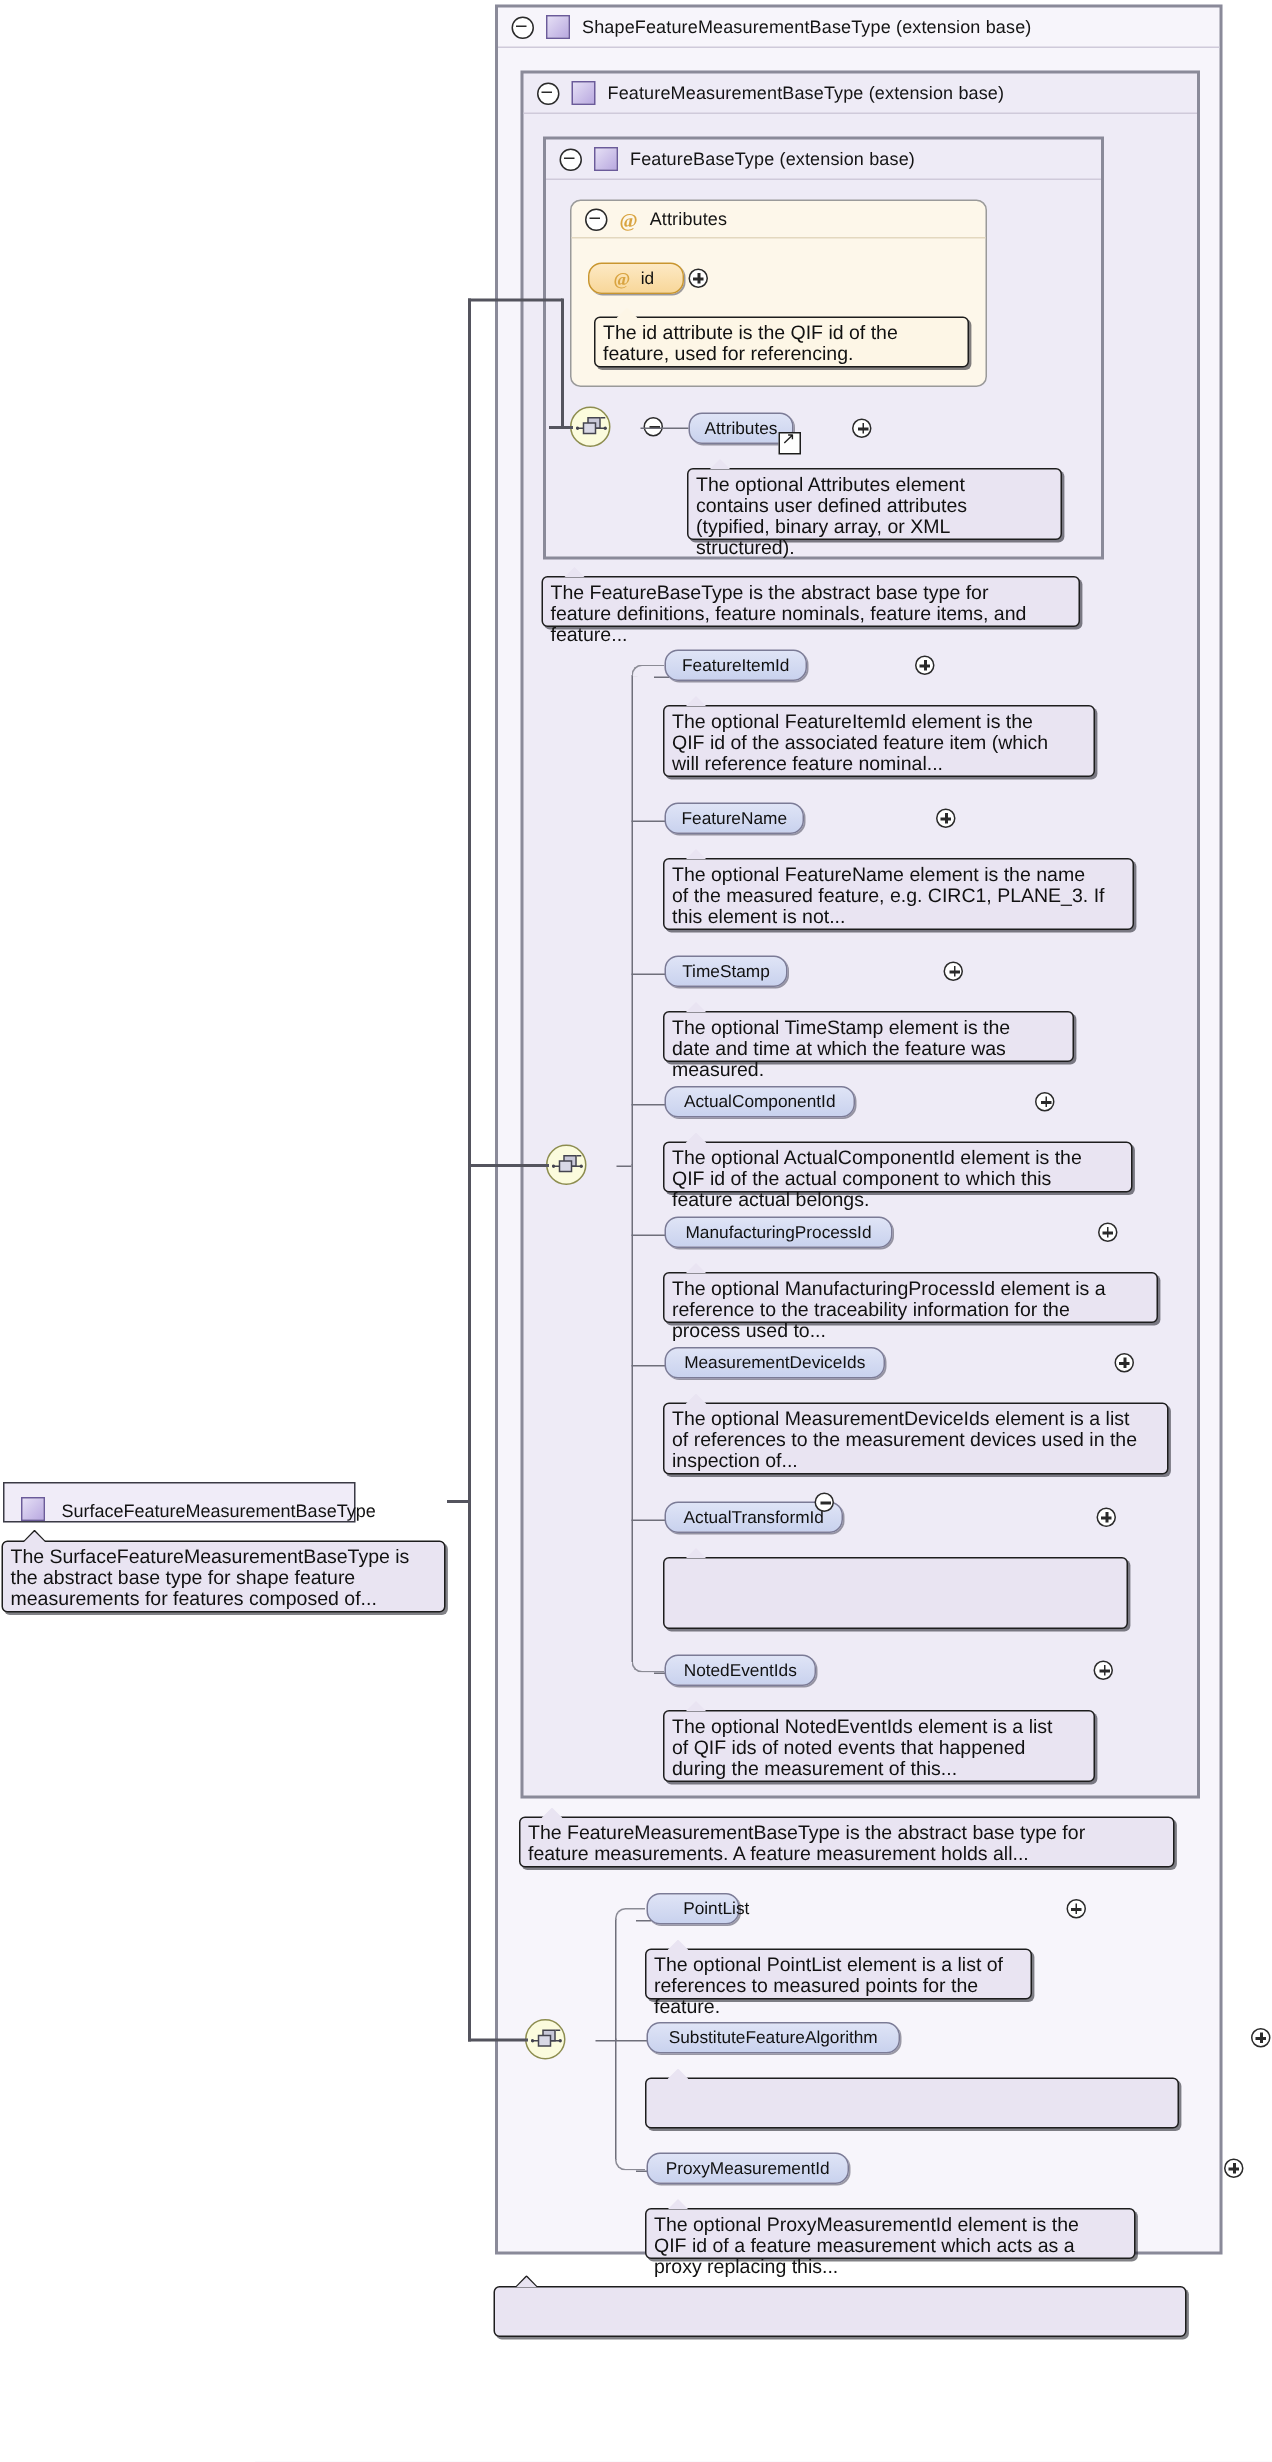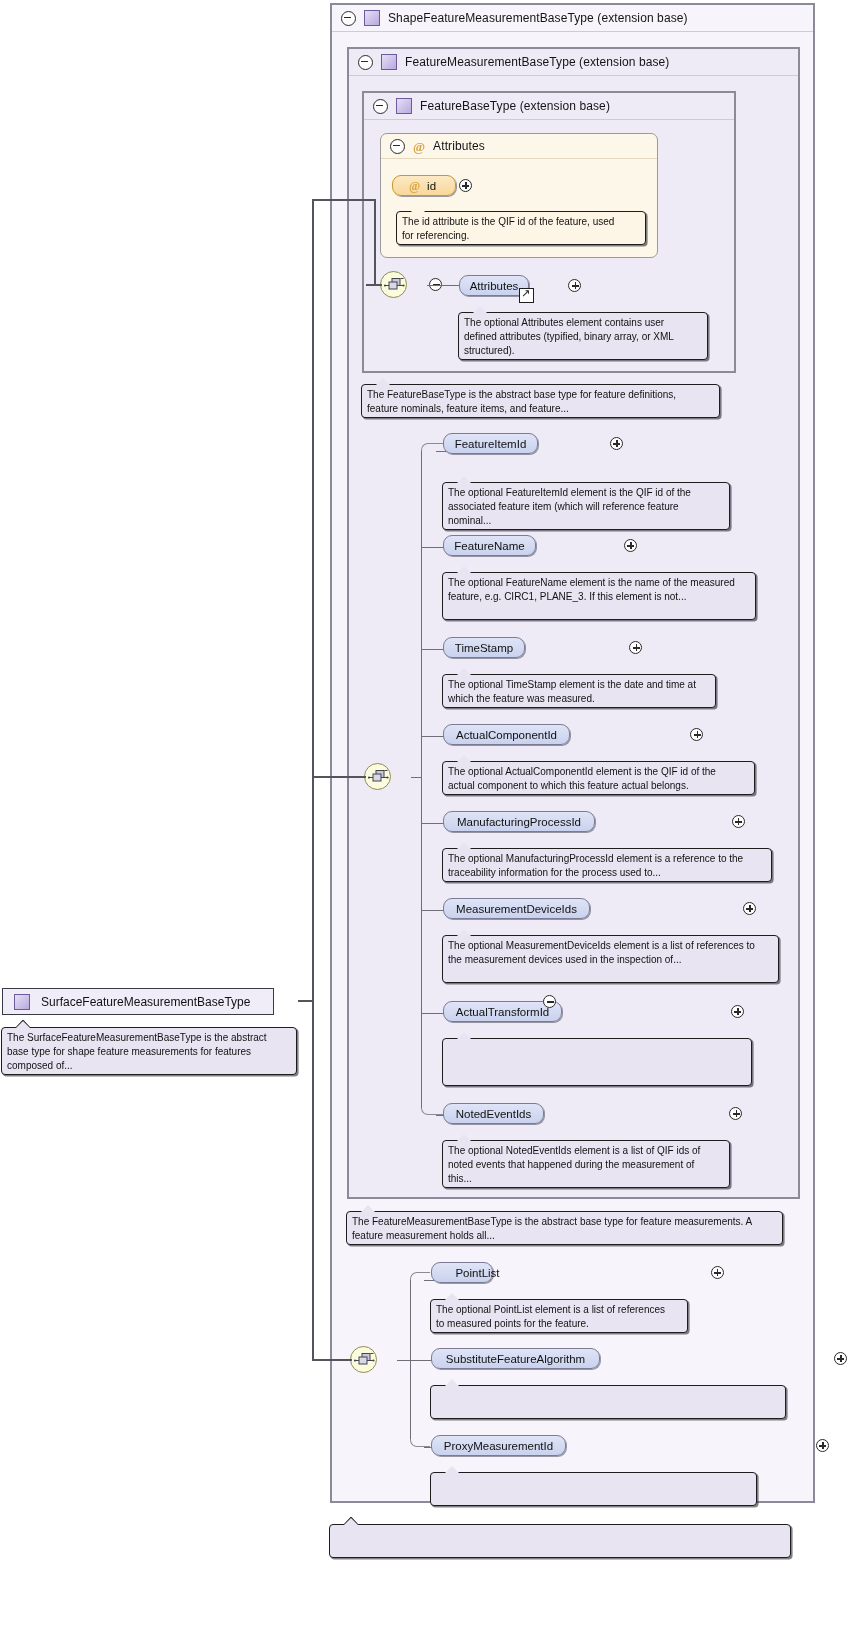--- a/index.html
+++ b/index.html
@@ -71,21 +71,21 @@
     gap:7px;padding:0 11px 0 8px;
   }
   .pill.attr .at{font-size:12px;}
 
   
   .note{
     position:absolute;box-sizing:border-box;
     border:1.4px solid #1d1d1d;border-radius:4px;
     background:#e9e4f2;
     padding:3px 18px 3px 5px;
-    font-size:10px;line-height:14.1px;color:#111;
+    font-size:13px;line-height:14.1px;color:#111;
     box-shadow:1.6px 1.6px 0 rgba(25,25,35,.55);
   }
   .note.cream{background:#fdf6e6;border-color:#1d1d1d;}
   
   .note .tip{
     position:absolute;top:-7px;left:14px;width:14px;height:7px;
     background:inherit;
     clip-path:polygon(0 100%,50% 0,100% 100%);
   }
   .note .tipb{
@@ -256,21 +256,21 @@
 <div class="elbowtop" style="left:421px;top:443px;width:22px;height:8px;"></div>
 <div class="elbow" style="left:421px;top:1107px;width:22px;height:8px;"></div>
 <div class="ln lnv" style="left:421px;top:776px;width:1px;height:332px;"></div>
 
 
 <div class="ln lnh" style="left:436px;top:450.5px;width:10px;"></div>
 <div class="pill" style="left:443px;top:433px;width:95px;">
   <span>FeatureItemId</span>
 </div>
 <span class="tog plus abs" style="left:545px;top:437px;"></span>
-<div class="note" style="left:442px;top:470px;width:288px;height:48px;margin-top:12px;">
+<div class="note" style="left:442px;top:470px;width:288px;height:48px;">
   <span class="tipb"></span><span class="tip"></span>
   <span>The optional FeatureItemId element is the QIF id of the associated feature item (which will reference feature nominal...</span>
 </div>
 
 
 <div class="ln lnh" style="left:421px;top:546.5px;width:25px;"></div>
 <div class="pill" style="left:443px;top:535px;width:93px;">
   <span>FeatureName</span>
 </div>
 <span class="tog plus abs" style="left:543px;top:539px;"></span>
@@ -391,29 +391,30 @@
 </div>
 
 
 <div class="ln lnh" style="left:424px;top:1446.5px;width:10px;"></div>
 <div class="pill" style="left:431px;top:1435px;width:135px;">
   <span>ProxyMeasurementId</span>
 </div>
 <span class="tog plus abs" style="left:573px;top:1439px;"></span>
 <div class="note" style="left:430px;top:1472px;width:327px;height:34px;">
   <span class="tipb"></span><span class="tip"></span>
+  <span>The optional ProxyMeasurementId element is the QIF id of a feature measurement which acts as a proxy replacing this...</span>
 </div>
 
 
 <div class="note" style="left:329px;top:1524px;width:462px;height:34px;">
   <span class="tipb"></span><span class="tip"></span>
 </div>
 
 
-<div class="rootbox" style="left:2px;top:988px;width:272px;height:27px;">
+<div class="rootbox" style="left:2px;top:988px;width:235px;height:27px;align-items:flex-end;">
   <span class="sw"></span>
   <span>SurfaceFeatureMeasurementBaseType</span>
 </div>
 <span class="tog abs" style="left:284px;top:995px;"></span>
 <div class="note" style="left:1px;top:1027px;width:296px;height:48px;">
   <span class="tipb"></span><span class="tip"></span>
   <span>The SurfaceFeatureMeasurementBaseType is the abstract base type for shape feature measurements for features composed of...</span>
 </div>
 
 

